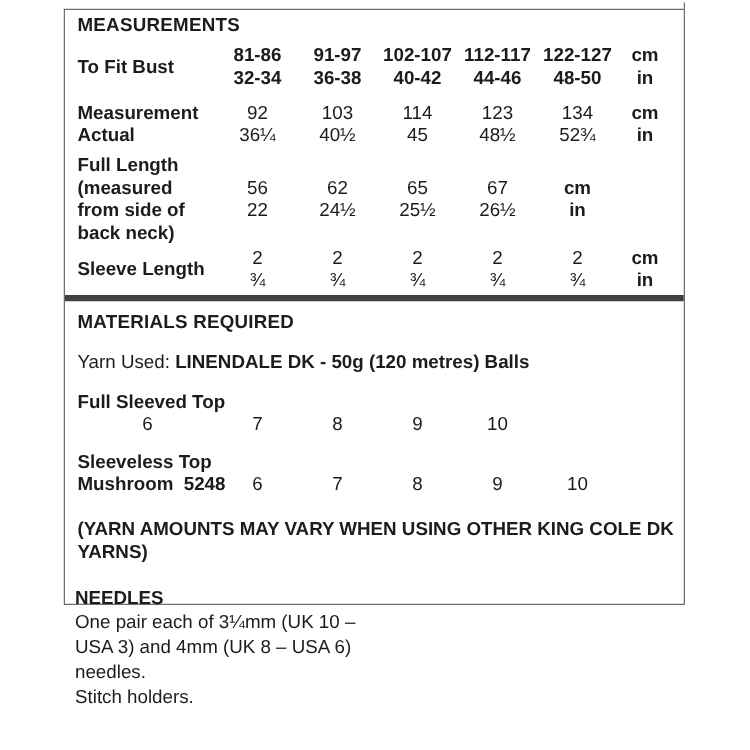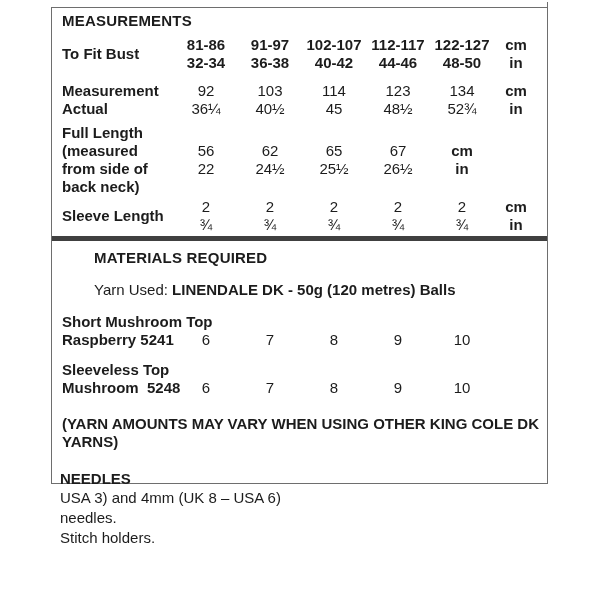--- a/index.html
+++ b/index.html
@@ -69,21 +69,21 @@
   .vcell div { line-height: 18px; }
   .units {
     text-align: center;
     font-weight: bold;
   }
   .units div { line-height: 18px; }
   .bold-vals .vcell { font-weight: bold; }
   .mb6  { margin-bottom: 6px; }
   .mb10 { margin-bottom: 10px; }
   .mb12 { margin-bottom: 12px; }
-  .mb14 { margin-bottom: 14px; margin-left: 32px; }
+  .mb14 { margin-bottom: 14px; }
   .mb18 { margin-bottom: 18px; }
   .mb2  { margin-bottom: 2px; }
   .yarn-line {
     font-size: 15px;
     line-height: 18px;
   }
   .yarn-line .yarn-value { font-weight: bold; }
   .product { font-size: 15px; }
   .product .pname {
     font-weight: bold;
@@ -248,23 +248,22 @@
     <div class="section-materials">
       <div class="h1 mb14">MATERIALS REQUIRED</div>
 
       <div class="yarn-line mb14">
         <span>Yarn Used:</span>
         <span> </span>
         <span class="yarn-value">LINENDALE DK - 50g (120 metres) Balls</span>
       </div>
 
       <div class="product mb12">
-        <div class="pname">Short Mushroom Top</div>
+        <div class="pname">Full Sleeved Top</div>
         <div class="pline2">
-          <div class="pcolour">Raspberry 5241</div>
           <div class="qcell">6</div>
           <div class="qcell">7</div>
           <div class="qcell">8</div>
           <div class="qcell">9</div>
           <div class="qcell">10</div>
           <div></div>
         </div>
       </div>
 
       <div class="product mb18">
@@ -282,18 +281,19 @@
 
       <div class="note">
         <div>(YARN AMOUNTS MAY VARY WHEN USING OTHER KING COLE DK</div>
         <div>YARNS)</div>
       </div>
     </div>
   </div>
 
   <div class="needles">
     <div class="ntitle">NEEDLES</div>
+    <div class="nline">One pair each of 3¼mm (UK 10 –</div>
     <div class="nline">USA 3) and 4mm (UK 8 – USA 6)</div>
     <div class="nline">needles.</div>
     <div class="nline">Stitch holders.</div>
   </div>
 
 </div>
 
 </body></html>

